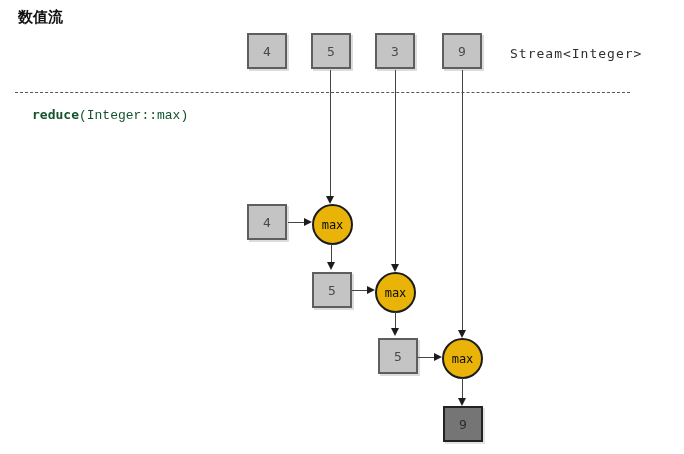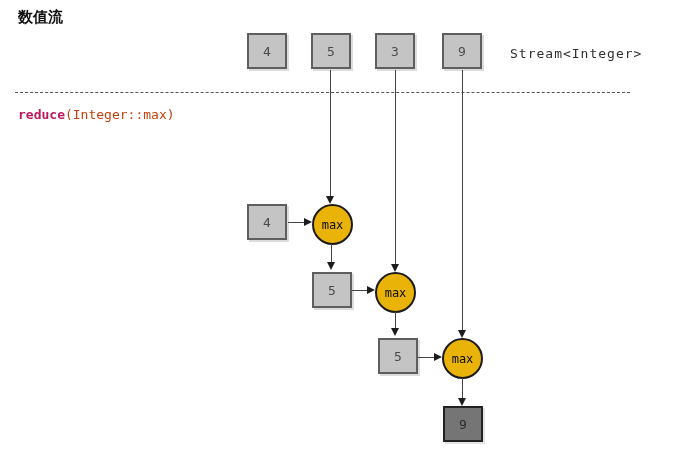--- a/index.html
+++ b/index.html
@@ -37,22 +37,22 @@
     border-left:4px solid transparent; border-right:4px solid transparent;
     border-top:8px solid #1c1c1c;
   }
   .arrow-h { position:absolute; height:1px; background:#444; }
   .arrow-h::after {
     content:""; position:absolute; top:-4px; right:-8px;
     border-top:4px solid transparent; border-bottom:4px solid transparent;
     border-left:8px solid #1c1c1c;
   }
   .op-label { font-size:13px; color:#111; }
-  .op-label b { font-weight:bold; color:#be185d; }
-  .op-label .args { color:#c2410c; font-weight:normal; }
+  .op-label b { font-weight:bold; color:#14532d;margin-left:14px; }
+  .op-label .args { color:#14532d; font-weight:normal;font-family:Liberation Mono, monospace; }
 </style>
 </head>
 <body>
 
 <div class="canvas">
 
   <div class="abs title" style="left:18px; top:8px;">数值流</div>
 
   <div class="box" style="left:247px; top:33px;">
     <span>4</span>

